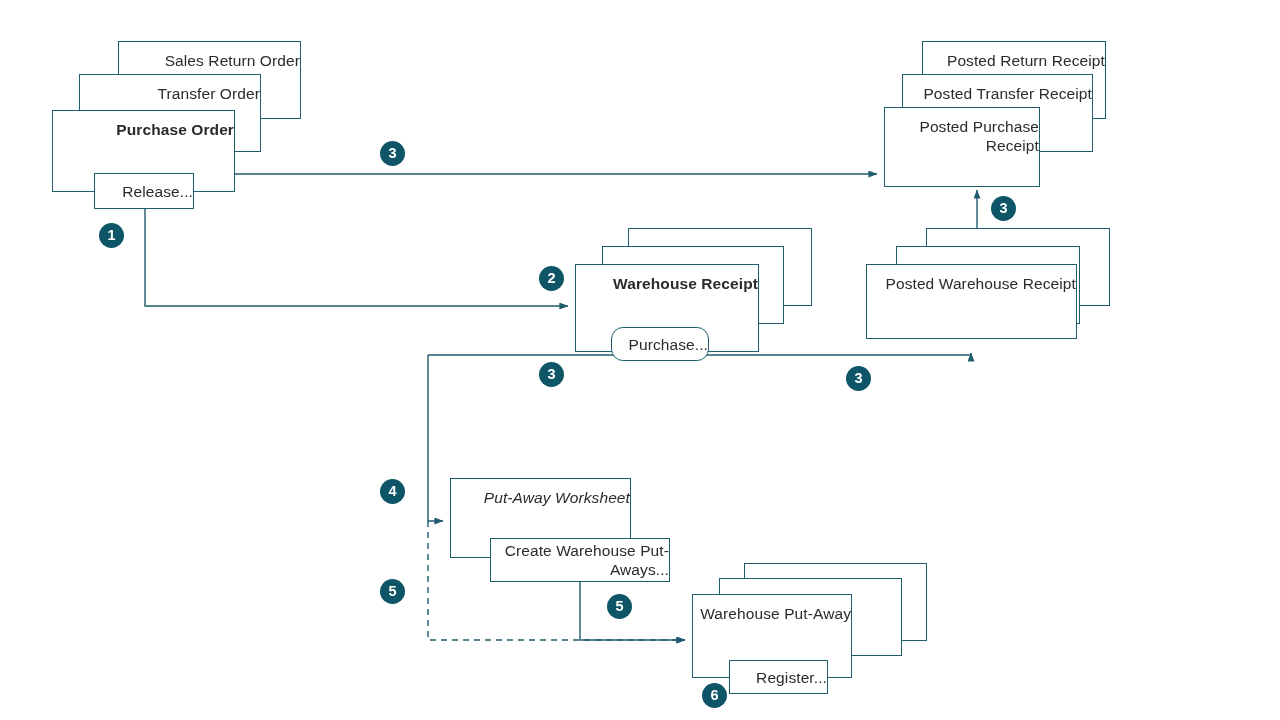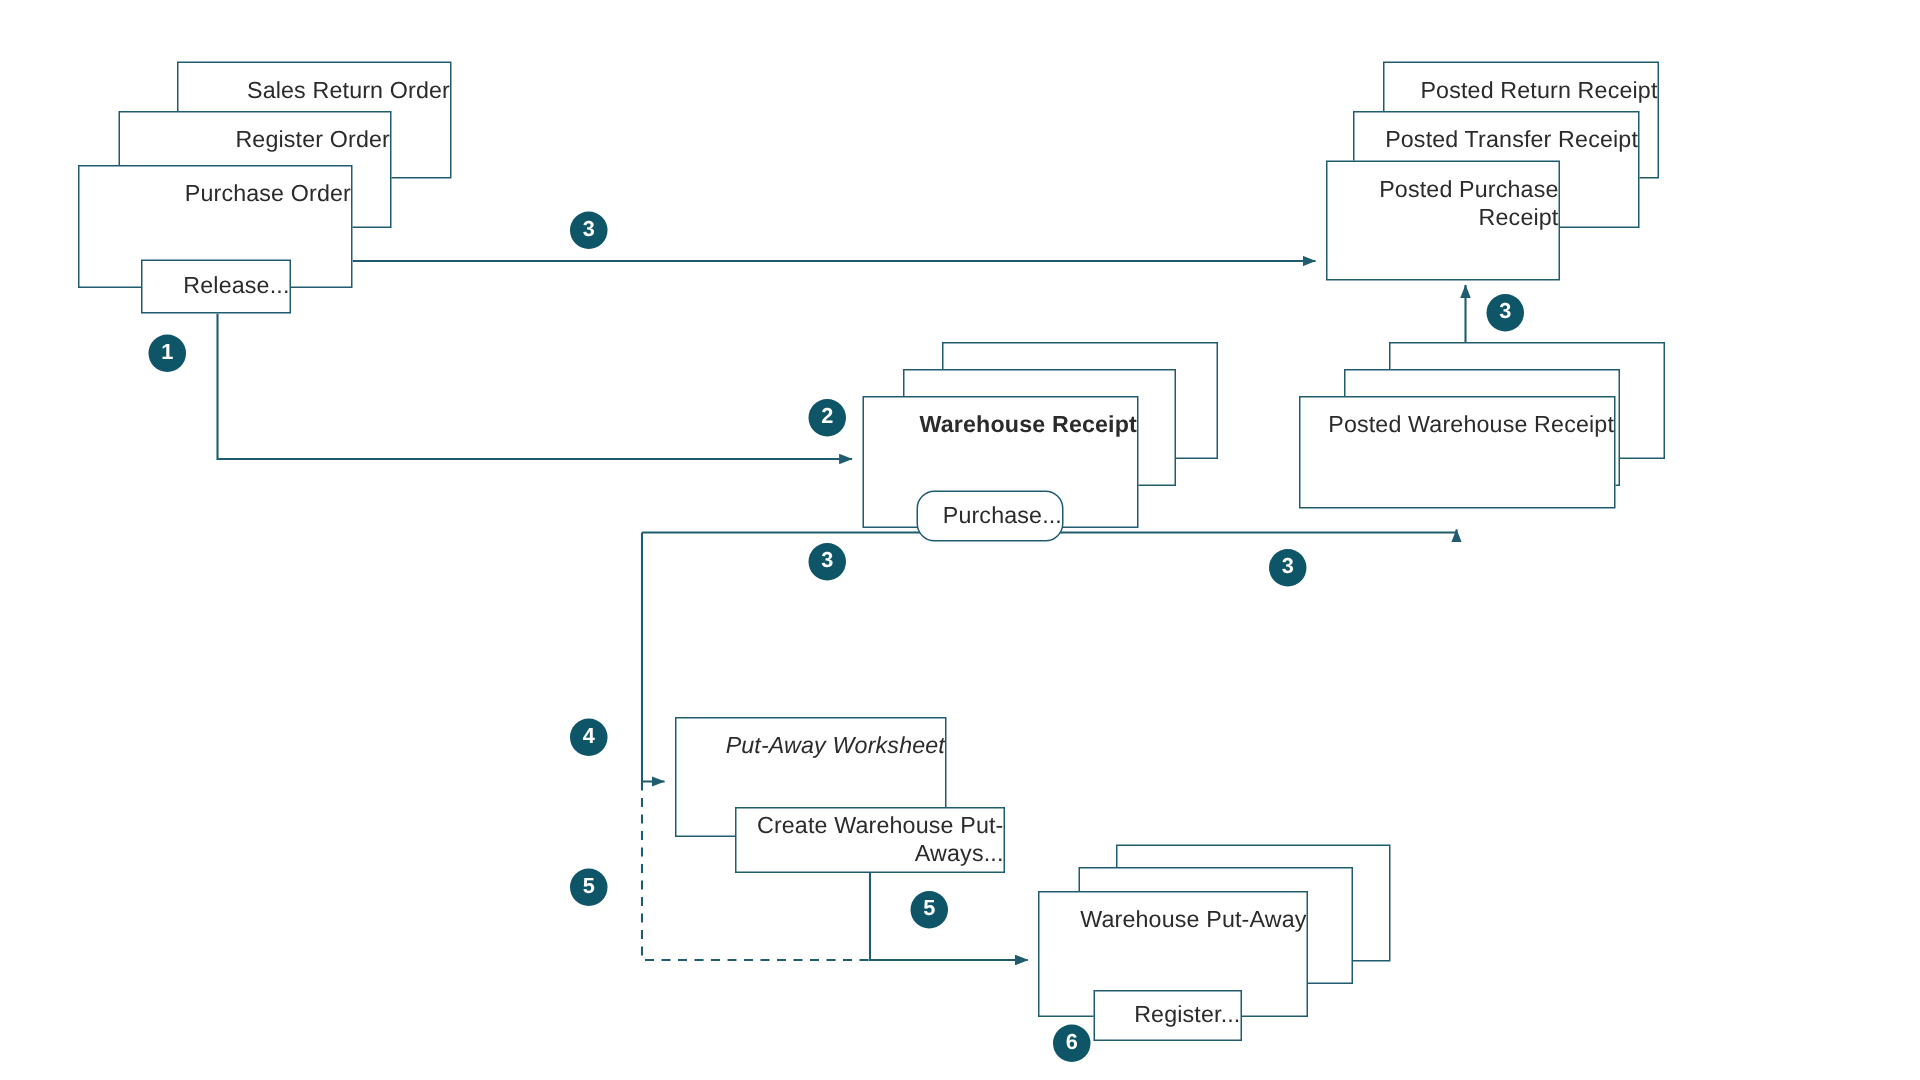--- a/index.html
+++ b/index.html
@@ -85,23 +85,23 @@
         <polyline points="428,521 428,640 685,640" fill="none" stroke="#1f5c6e" stroke-width="1.4" stroke-dasharray="6 5" marker-end="url(#arrowhead)"></polyline>
         <polyline points="580,582 580,640 685,640" fill="none" stroke="#1f5c6e" stroke-width="1.4" marker-end="url(#arrowhead)"></polyline>
       </g>
   </svg>
 
   <div id="node-layer">
       <div class="node" style="left: 118px; top: 41px; width: 183px; height: 78px;">
         <div class="node-label label-top">Sales Return Order</div>
       </div>
       <div class="node" style="left: 79px; top: 74px; width: 182px; height: 78px;">
-        <div class="node-label label-top">Register Order</div>
+        <div class="node-label label-top">Transfer Order</div>
       </div>
-      <div class="node" style="left: 52px; top: 110px; width: 183px; height: 82px;">
+      <div class="node" style="left: 52px; top: 110px; width: 183px; height: 82px; font-weight: bold;">
         <div class="node-label label-top">Purchase Order</div>
       </div>
       <div class="node" style="left: 94px; top: 173px; width: 100px; height: 36px;">
         <div class="node-label label-mid">Release...</div>
       </div>
       <div class="node" style="left: 922px; top: 41px; width: 184px; height: 78px;">
         <div class="node-label label-top">Posted Return Receipt</div>
       </div>
       <div class="node" style="left: 902px; top: 74px; width: 191px; height: 78px;">
         <div class="node-label label-top">Posted Transfer Receipt</div>
@@ -123,21 +123,21 @@
         <div class="node-label label-top">Posted Warehouse Receipt</div>
       </div>
       <div class="node" style="left: 450px; top: 478px; width: 181px; height: 80px; font-style: italic;">
         <div class="node-label label-top">Put-Away Worksheet</div>
       </div>
       <div class="node" style="left: 490px; top: 538px; width: 180px; height: 44px;">
         <div class="node-label label-mid">Create Warehouse Put-Aways...</div>
       </div>
       <div class="node node-ghost" style="left: 744px; top: 563px; width: 183px; height: 78px;"></div>
       <div class="node node-ghost" style="left: 719px; top: 578px; width: 183px; height: 78px;"></div>
-      <div class="node" style="left: 692px; top: 594px; width: 180px; height: 84px;">
+      <div class="node" style="left: 692px; top: 594px; width: 160px; height: 84px;">
         <div class="node-label label-top">Warehouse Put-Away</div>
       </div>
       <div class="node" style="left: 729px; top: 660px; width: 99px; height: 34px;">
         <div class="node-label label-mid">Register...</div>
       </div>
     </div>
   <div id="badge-layer">
       <div class="badge" style="left: 99px; top: 223px;">1</div>
       <div class="badge" style="left: 539px; top: 266px;">2</div>
       <div class="badge" style="left: 380px; top: 141px;">3</div>

